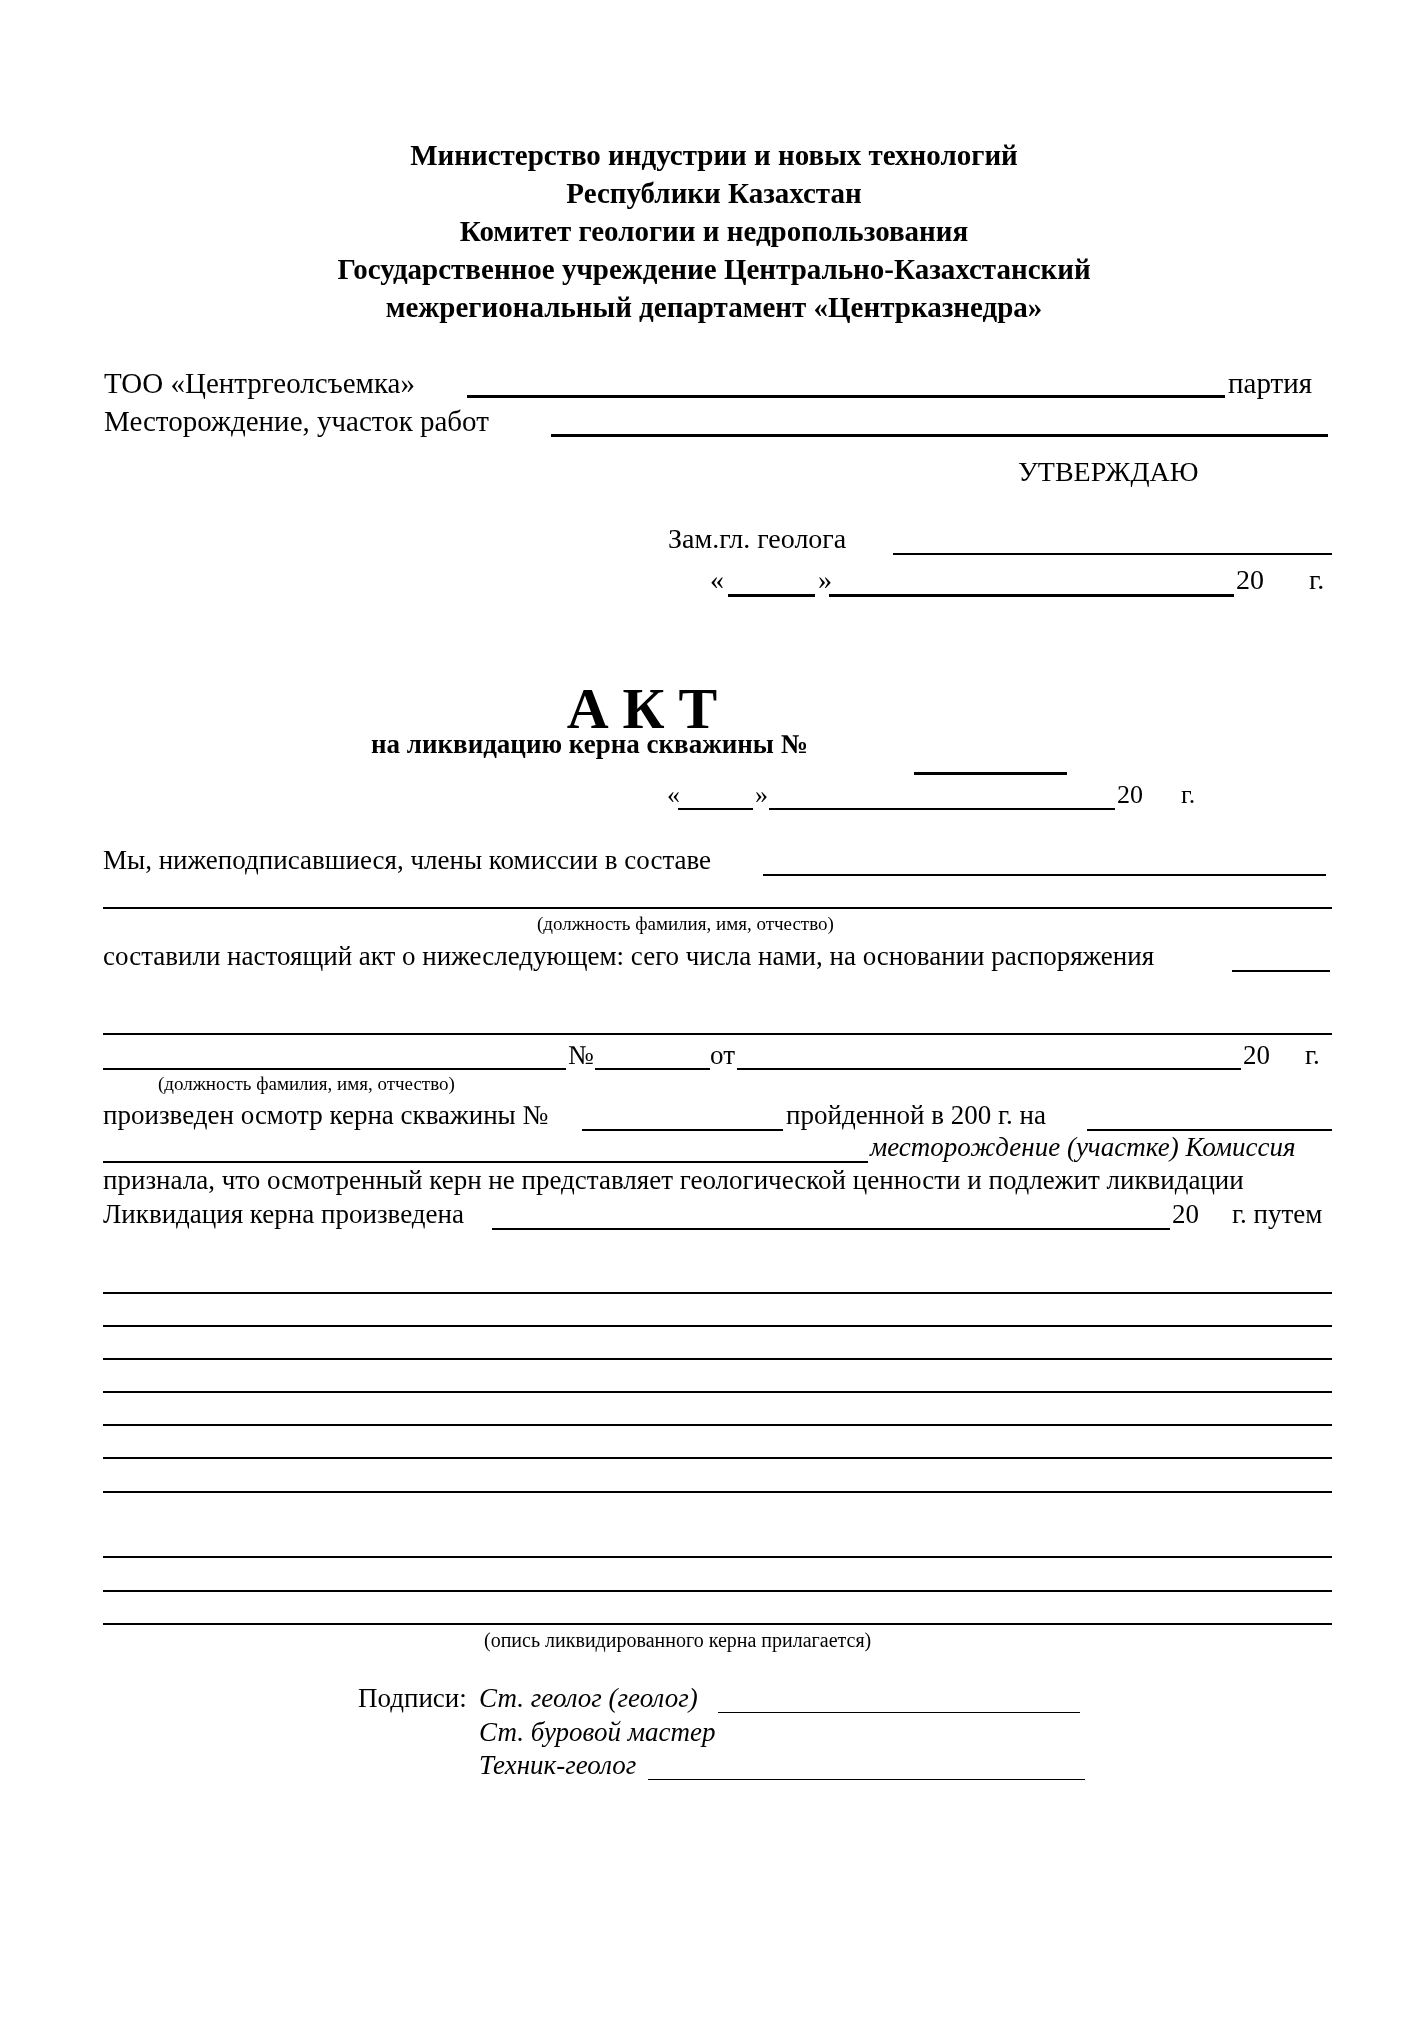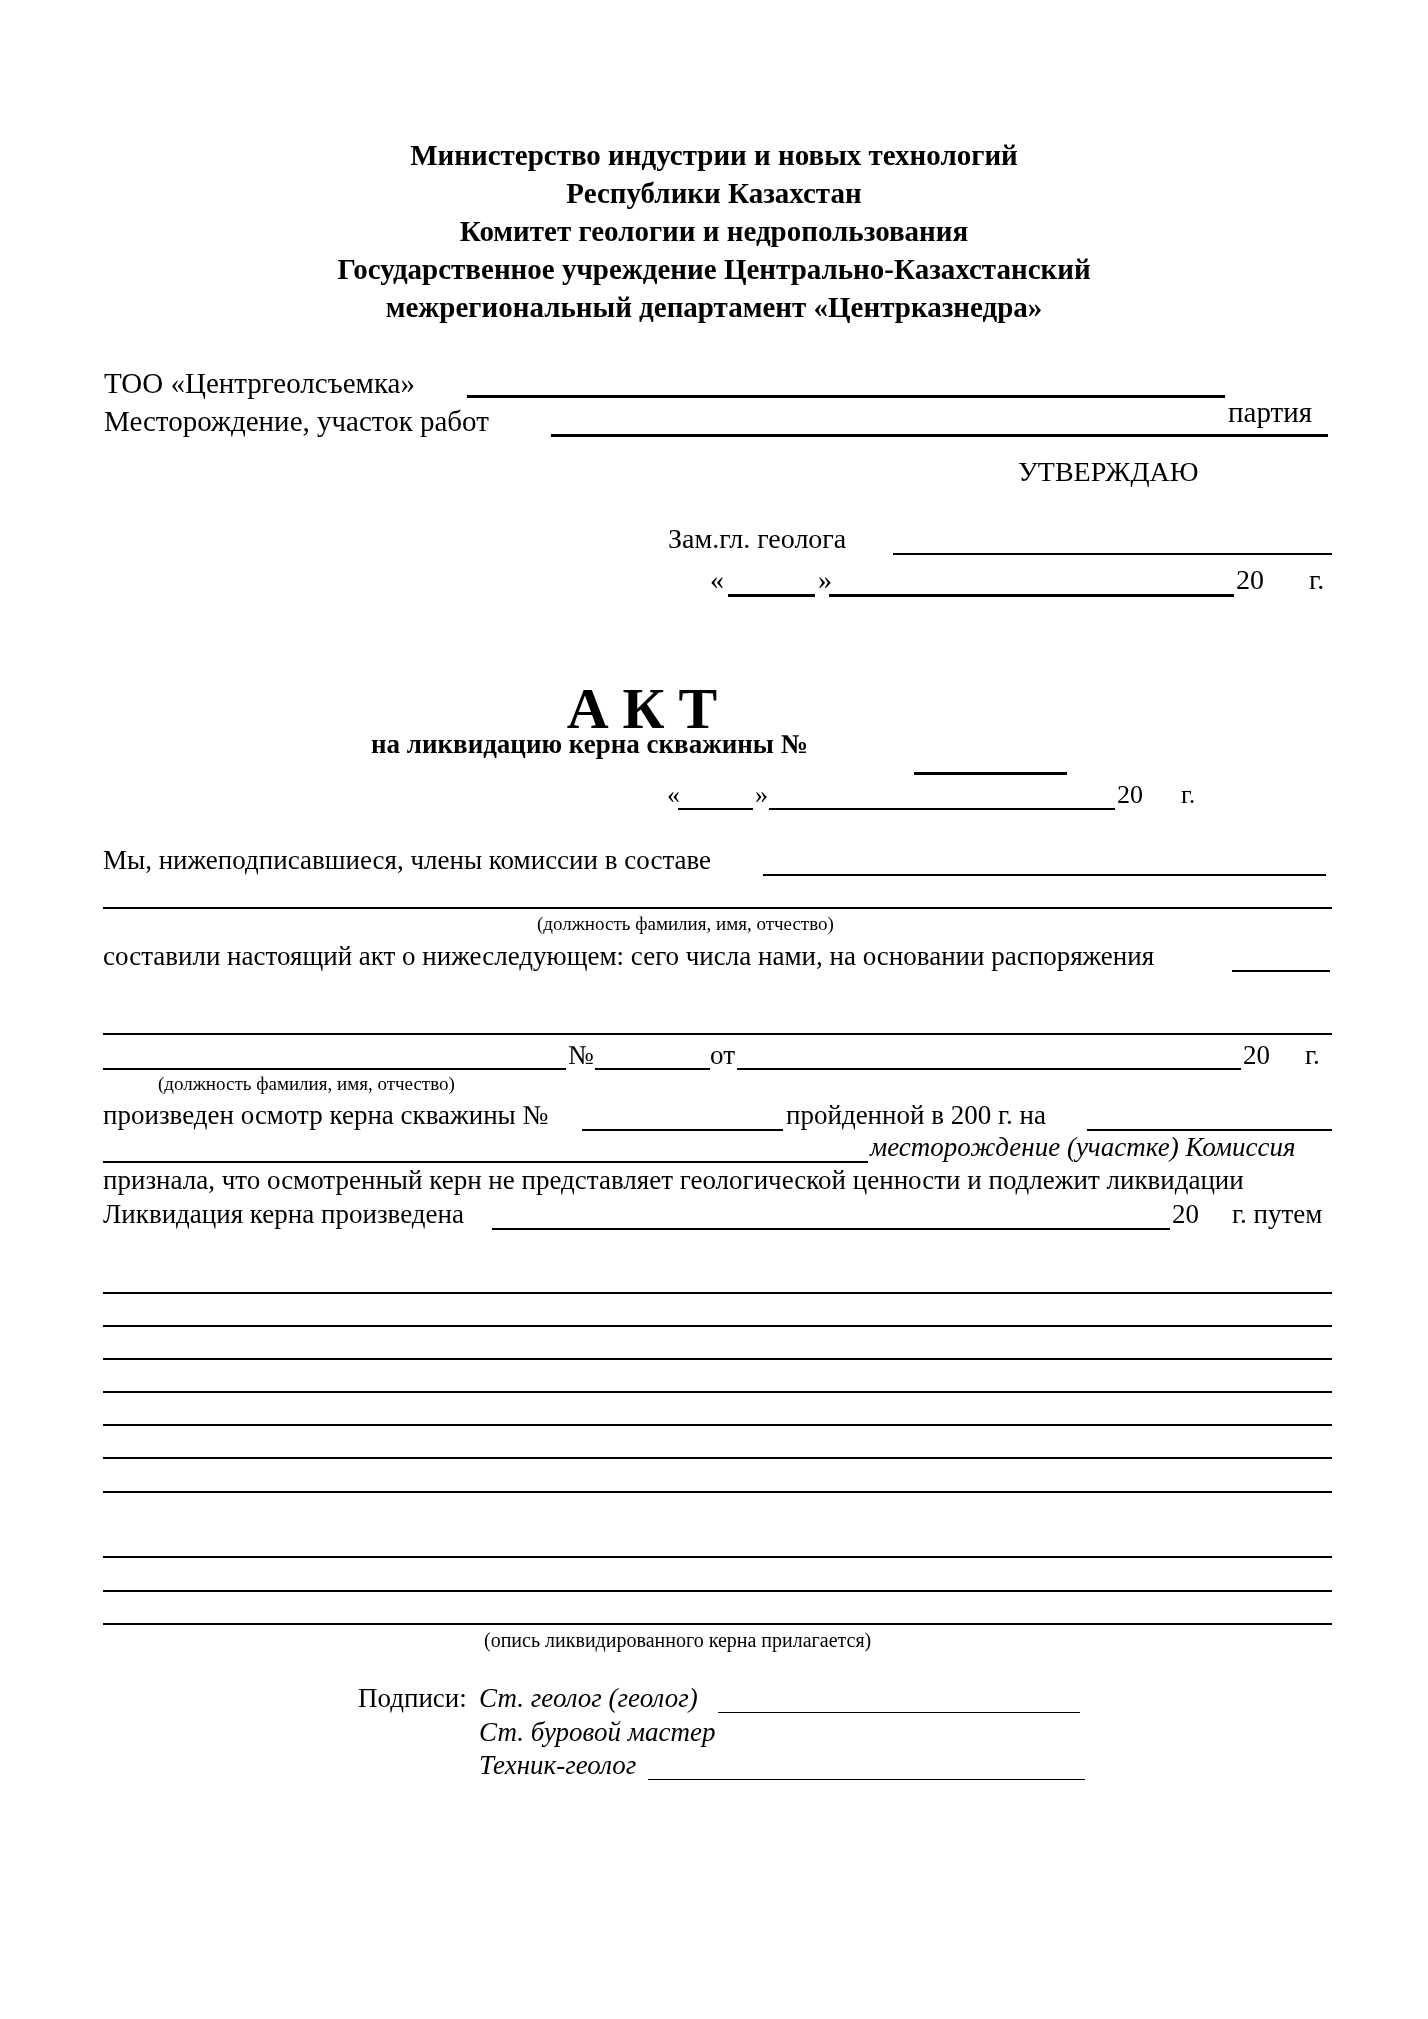--- a/index.html
+++ b/index.html
@@ -20,21 +20,21 @@
 <body>
 
 <div class="t hdr" style="top:141px;">Министерство индустрии и новых технологий</div>
 <div class="t hdr" style="top:179px;">Республики Казахстан</div>
 <div class="t hdr" style="top:217px;">Комитет геологии и недропользования</div>
 <div class="t hdr" style="top:255px;">Государственное учреждение Центрально-Казахстанский</div>
 <div class="t hdr" style="top:293px;">межрегиональный департамент «Центрказнедра»</div>
 
 <div class="t body" style="top:369px; left:104px; font-size:29px;">ТОО «Центргеолсъемка»</div>
 <div class="ln thick field" style="top:395px; left:467px; width:758px; height:0;"></div>
-<div class="t body" style="top:369px; left:1228px; font-size:29px;margin-top:29px;">партия</div>
+<div class="t body" style="top:369px; left:1228px; font-size:29px;">партия</div>
 
 <div class="t body" style="top:407px; left:104px; font-size:29px;">Месторождение, участок работ</div>
 <div class="ln thick field" style="top:434px; left:551px; width:777px; height:0;"></div>
 
 <div class="t body" style="top:458px; left:1018px; font-size:28px;">УТВЕРЖДАЮ</div>
 <div class="t body" style="top:525px; left:668px; font-size:28px;">Зам.гл. геолога</div>
 <div class="ln field" style="top:553px; left:893px; width:439px; height:0;"></div>
 
 <div class="t body" style="top:566px; left:710px; font-size:28px;">«</div>
 <div class="ln thick field" style="top:594px; left:728px; width:87px; height:0;"></div>

